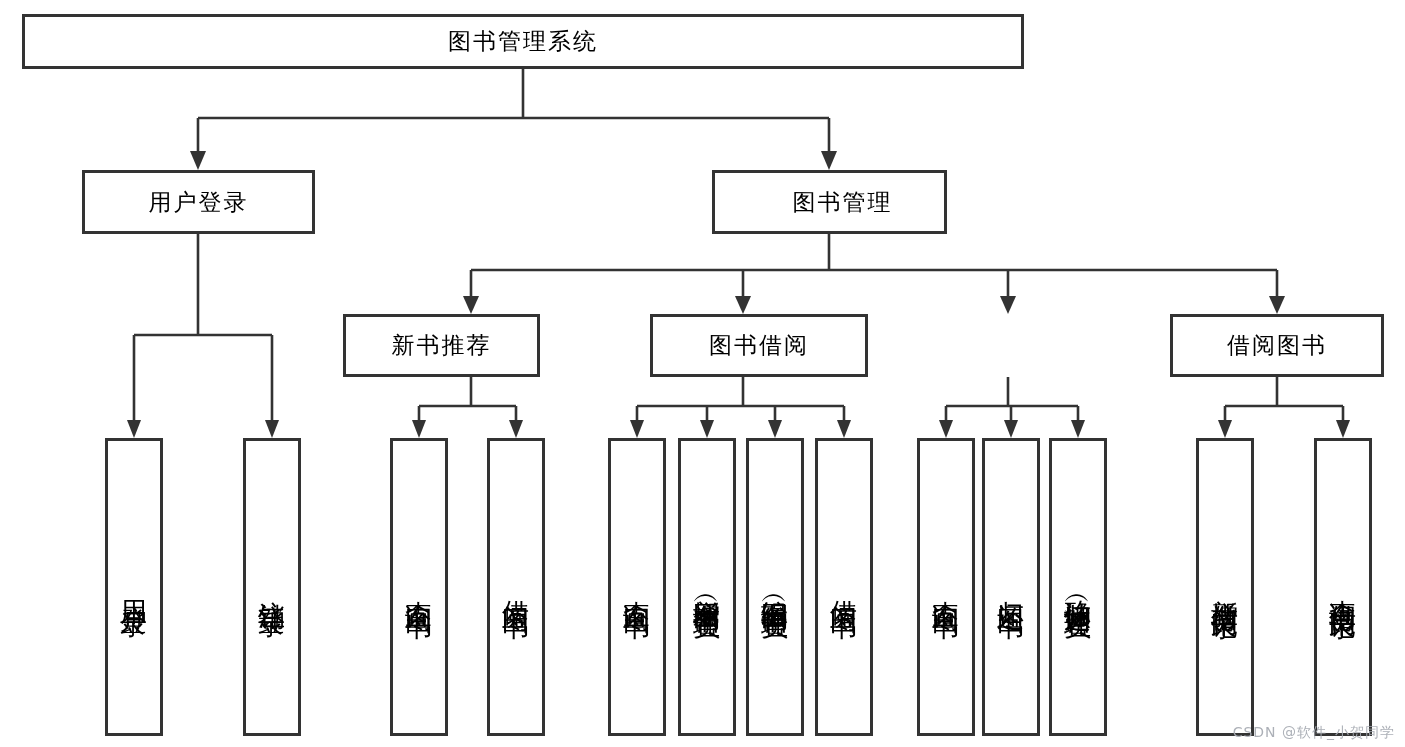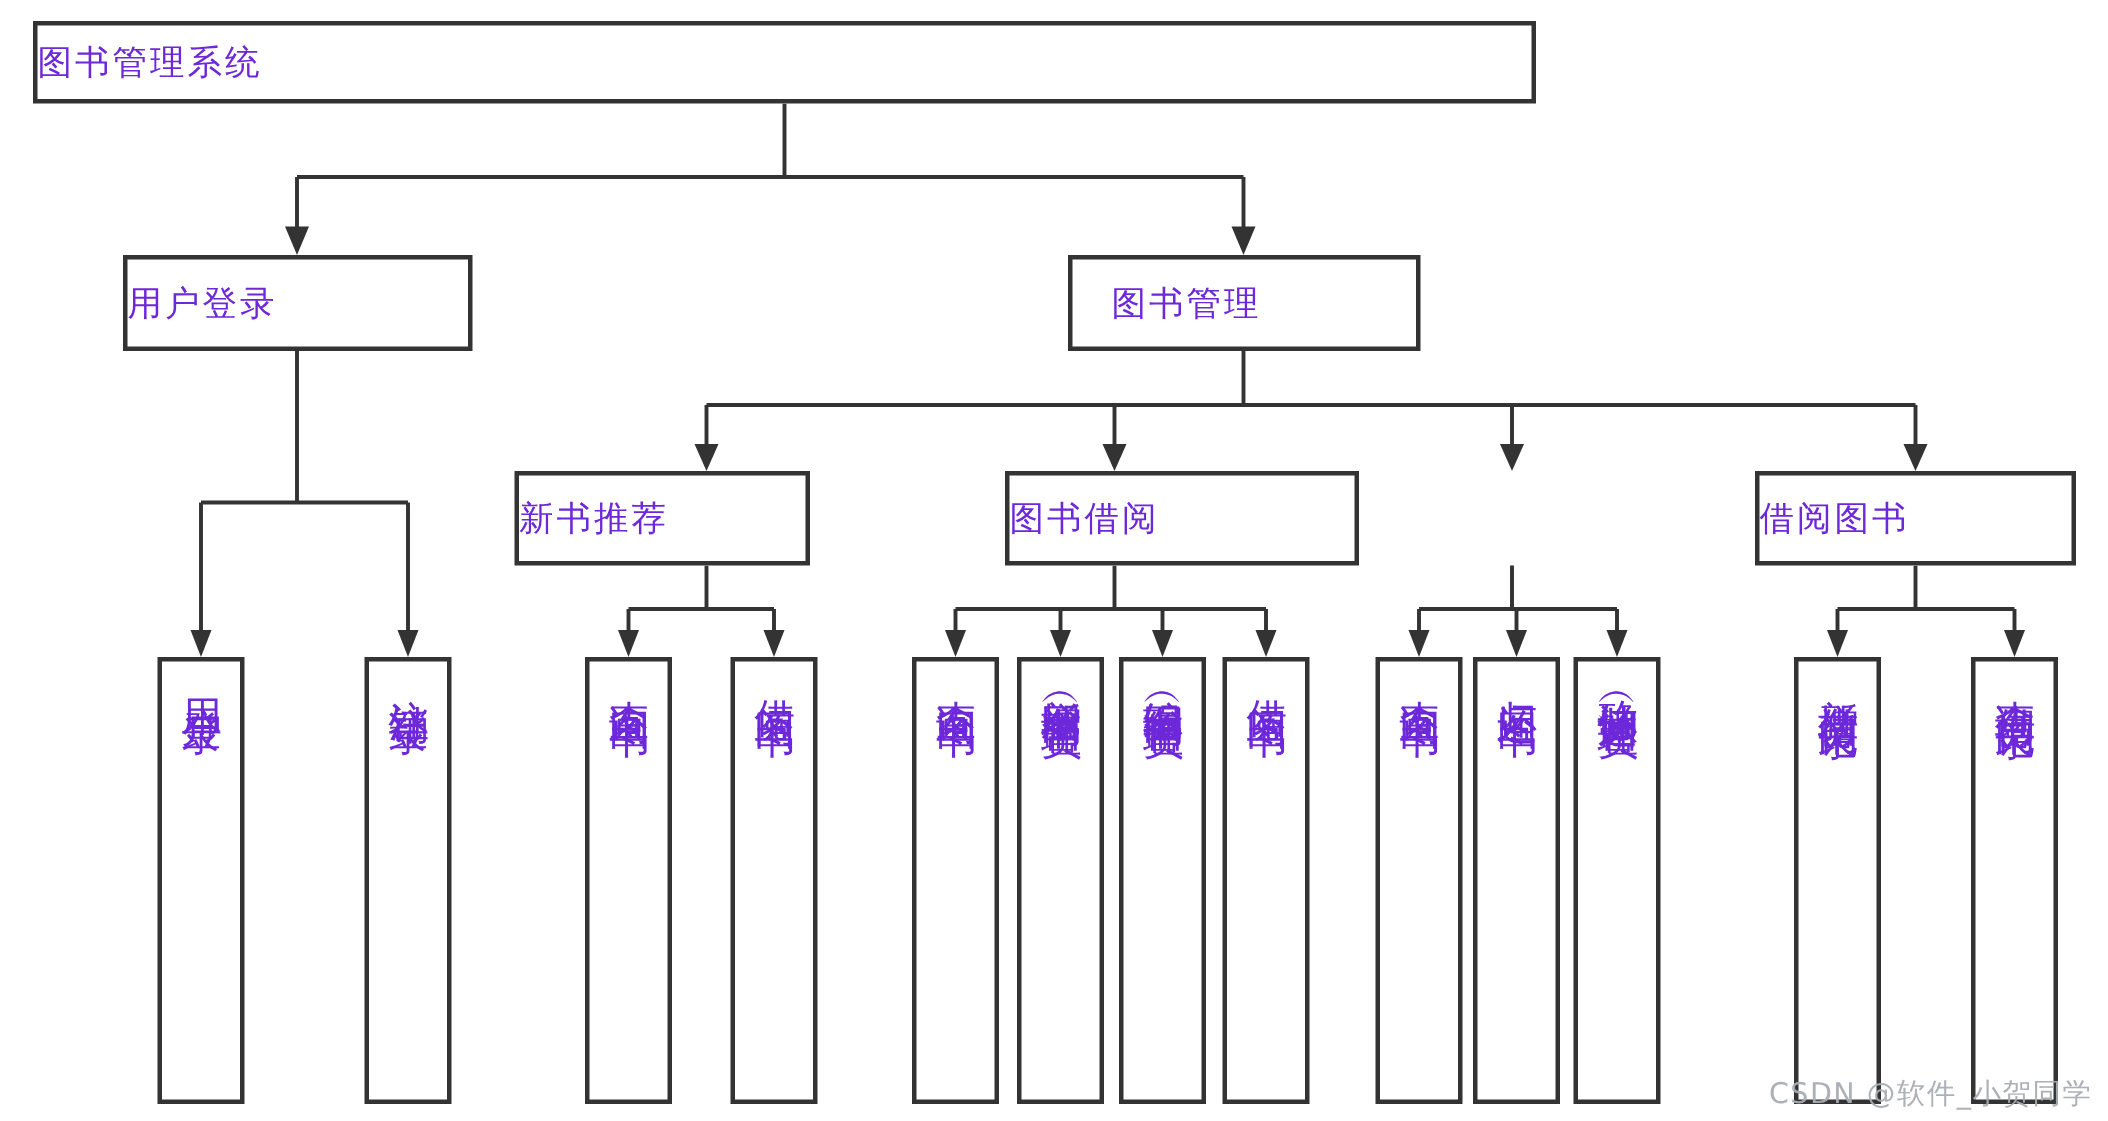--- a/index.html
+++ b/index.html
@@ -9,50 +9,50 @@
     background:#ffffff;
     font-family:"DejaVu Sans","Liberation Sans",sans-serif;
     overflow:hidden;
   }
   #wires{position:absolute;left:0;top:0;width:1405px;height:747px;}
   .box{
     position:absolute;
     box-sizing:border-box;
     border:3px solid #333333;
     background:#ffffff;
-    color:#6d28d9;
-    display:flex;align-items:center;
+    color:#000000;
+    display:flex;align-items:center;justify-content:center;
     text-align:center;
   }
   .h-box{font-size:23px;letter-spacing:2px;}
   .v-box{
     writing-mode:vertical-rl;
     text-orientation:upright;
     font-size:27px;
     line-height:1;
     padding:4px 0;
   }
   .sp-4{letter-spacing:4px;}
   .sp-6{letter-spacing:3px;}
   .sp-9{letter-spacing:2px;}
   .watermark{
     position:absolute;
     right:10px;bottom:5px;
-    font-size:19px;
+    font-size:14px;
     color:rgba(168,172,179,0.95);
     letter-spacing:1px;
     z-index:5;
     white-space:nowrap;
   }
   
   .n-root {left:22px;  top:14px;  width:1002px; height:55px;}
   .n-l2a  {left:82px;  top:170px; width:233px;  height:64px;}
   .n-l2b  {left:712px; top:170px; width:235px;  height:64px;padding-left:26px;}
   .n-l3a  {left:343px; top:314px; width:197px;  height:63px;}
-  .n-l3b  {left:670px; top:314px; width:236px;  height:63px;}
+  .n-l3b  {left:650px; top:314px; width:218px;  height:63px;}
   .n-l3c  {left:902px; top:314px; width:214px;  height:63px;}
   .n-l3d  {left:1170px;top:314px; width:214px;  height:63px;}
   .leaf   {top:438px;  width:58px; height:298px;}
   .n-c01{left:105px;} .n-c02{left:243px;}
   .n-c03{left:390px;} .n-c04{left:487px;}
   .n-c05{left:608px;} .n-c06{left:678px;} .n-c07{left:746px;} .n-c08{left:815px;}
   .n-c09{left:917px;} .n-c10{left:982px;} .n-c11{left:1049px;}
   .n-c12{left:1196px;} .n-c13{left:1314px;}
 </style>
 </head>

